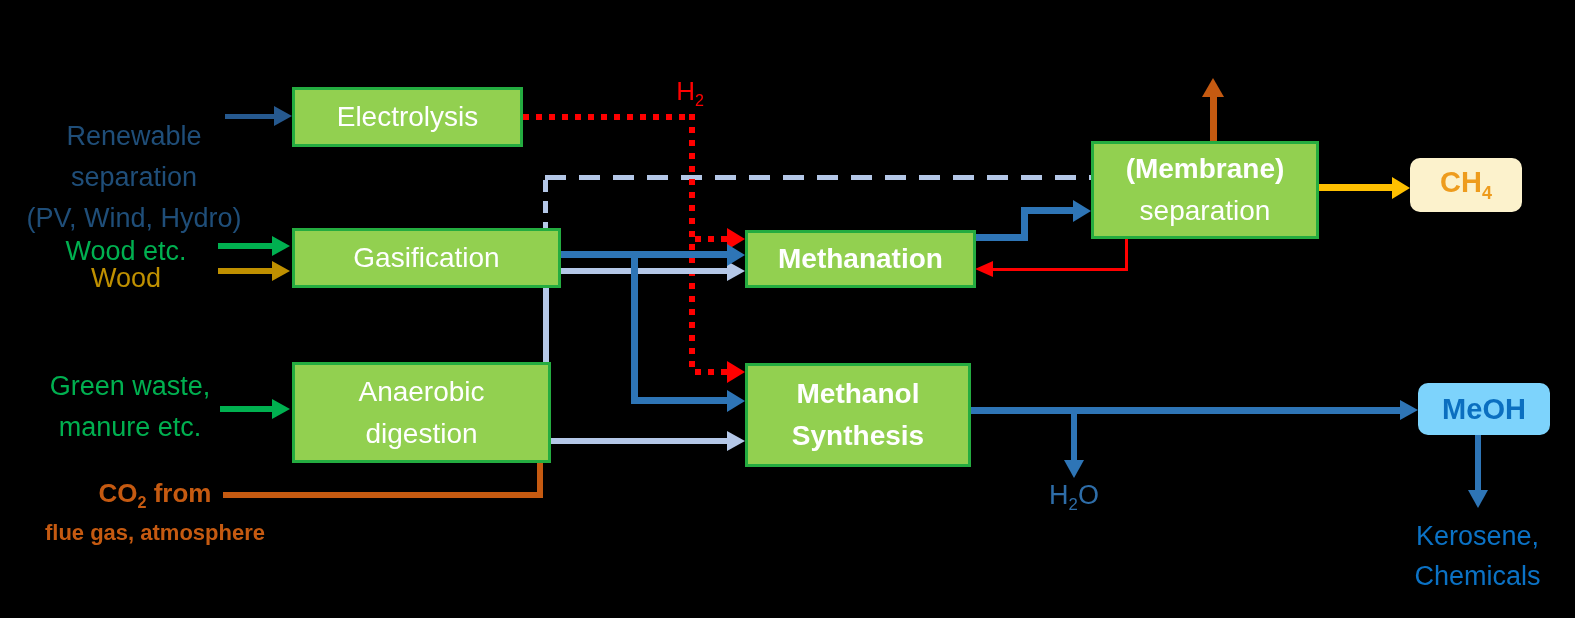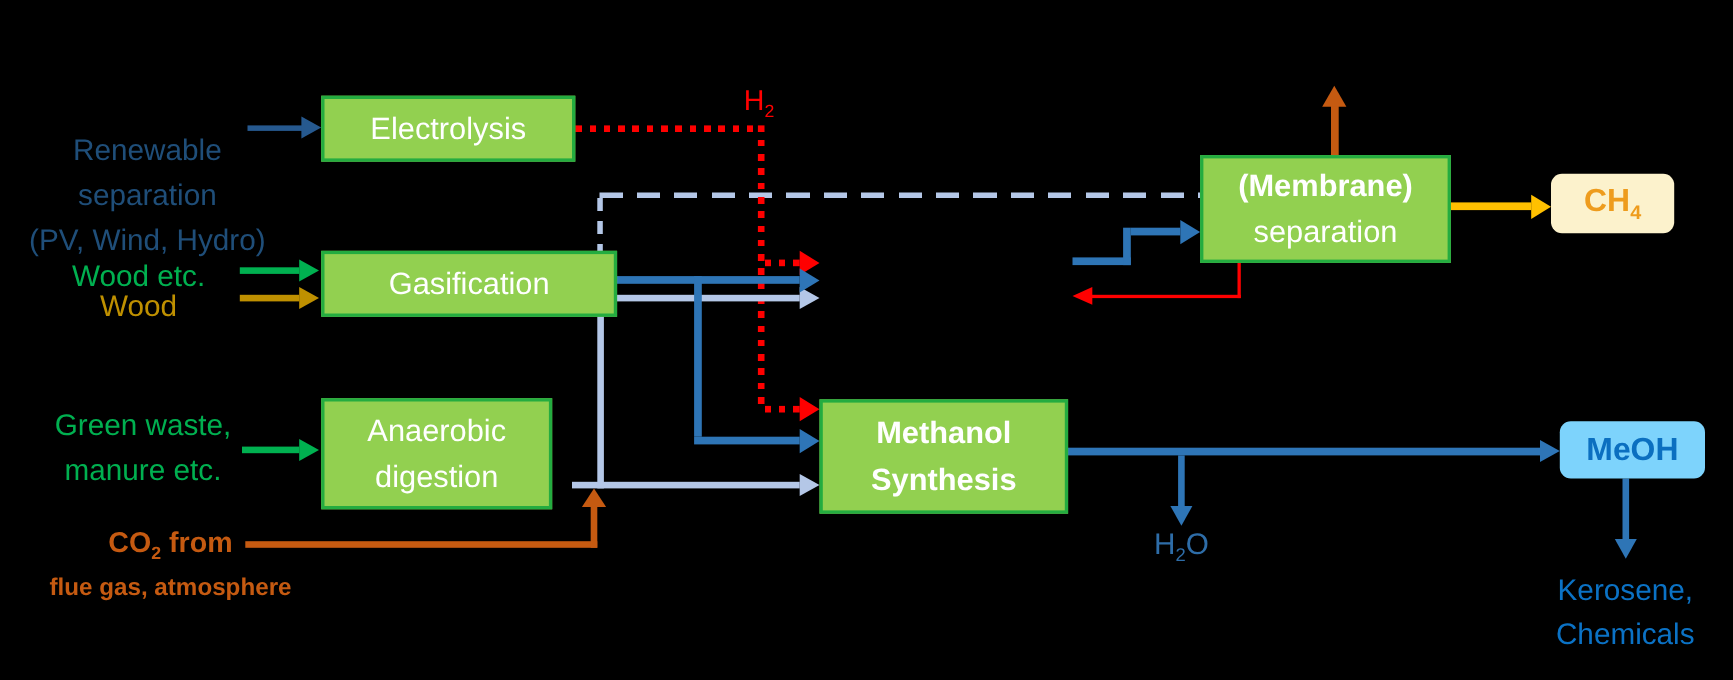--- a/index.html
+++ b/index.html
@@ -130,25 +130,28 @@
   <div class="tri" style="left:272px; top:399px; border-top:10px solid transparent; border-bottom:10px solid transparent; border-left:18px solid #00B050;"></div>
 
   <div class="box" style="left:292px; top:87px; width:231px; height:60px;">
     <div class="bl">Electrolysis</div>
   </div>
 
   <div class="box" style="left:292px; top:228px; width:269px; height:60px;">
     <div class="bl">Gasification</div>
   </div>
 
-  <div class="box" style="left:292px; top:362px; width:210px; height:101px;text-align:center;">
+  <div class="box" style="left:292px; top:362px; width:259px; height:101px;text-align:center;">
     <div class="bl">Anaerobic</div>
     <div class="bl">digestion</div>
   </div>
 
+  <div class="box" style="left:745px; top:230px; width:231px; height:58px;">
+    <div class="bl bold">Methanation</div>
+  </div>
 
   <div class="box" style="left:1091px; top:141px; width:228px; height:98px;">
     <div class="bl bold">(Membrane)</div>
     <div class="bl">separation</div>
   </div>
 
   <div class="box" style="left:745px; top:363px; width:226px; height:104px;">
     <div class="bl bold">Methanol</div>
     <div class="bl bold">Synthesis</div>
   </div>

